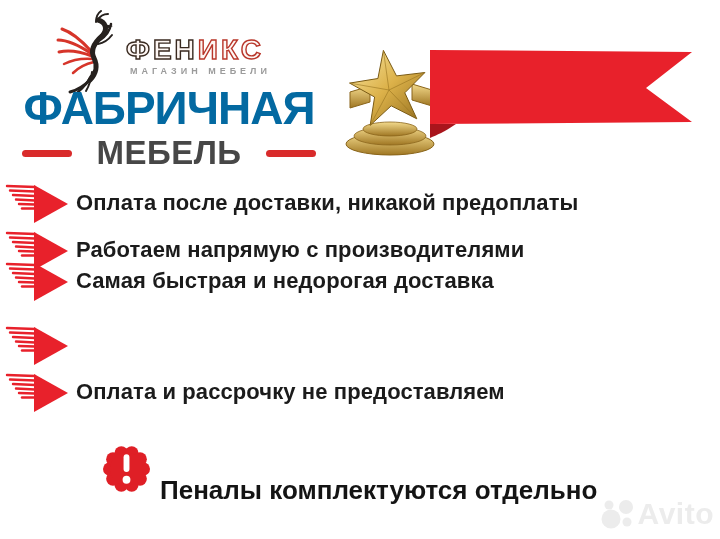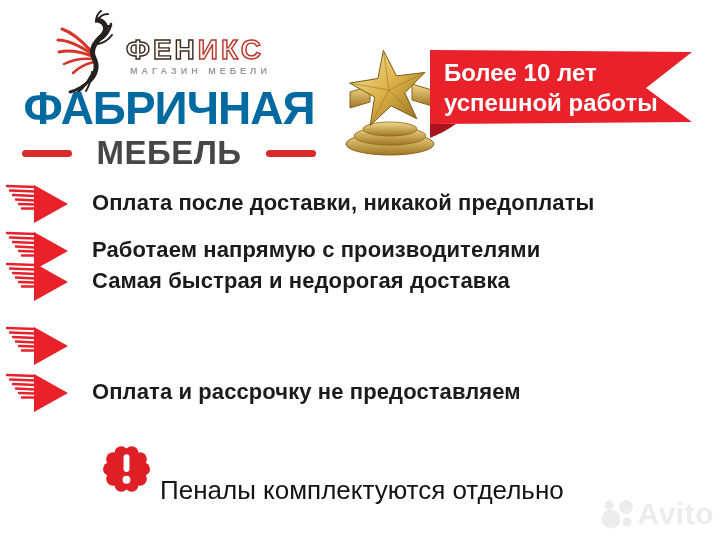--- a/index.html
+++ b/index.html
@@ -24,26 +24,26 @@
   .trophy{position:absolute;left:334px;top:30px;width:114px;height:128px;}
 
   
   .ribbon{position:absolute;left:430px;top:50px;width:262px;height:90px;}
   .ribbon svg{position:absolute;left:0;top:0;}
   .ribbon-text{position:absolute;left:14px;top:8px;color:#ffffff;font-weight:700;font-size:24px;line-height:30px;white-space:nowrap;}
 
   
   .benefit{position:absolute;left:4px;width:700px;height:44px;display:flex;align-items:center;}
   .benefit .arrow{width:66px;height:44px;flex:0 0 66px;}
-  .benefit .benefit-text{margin-left:22px;font-size:22px;font-weight:700;color:#1b1b1b;white-space:nowrap;letter-spacing:0.1px;}
+  .benefit .benefit-text{margin-left:6px;font-size:22px;font-weight:700;color:#1b1b1b;white-space:nowrap;letter-spacing:0.1px;}
 
   
   .notice{position:absolute;left:103px;top:431px;display:flex;align-items:center;}
   .seal{width:47px;height:50px;flex:0 0 47px;}
-  .notice-text{margin-left:10px;font-size:26px;font-weight:400;color:#141414;white-space:nowrap;margin-top:44px;}
+  .notice-text{margin-left:10px;font-size:26px;font-weight:700;color:#141414;white-space:nowrap;margin-top:44px;}
 
   
   .watermark{position:absolute;right:6px;bottom:8px;display:flex;align-items:center;opacity:1;}
   .watermark-text{font-size:30px;font-weight:700;color:#ececec;margin-left:2px;letter-spacing:0.5px;}
 </style>
 </head>
 <body>
 
 <div class="poster">
 
@@ -99,24 +99,20 @@
     <ellipse cx="56" cy="99" rx="27" ry="7" fill="url(#goldB)" stroke="#8a651a" stroke-width="0.8"></ellipse>
     <polygon points="49.4,20.4 62.5,45.9 90.9,42.5 70.8,62.8 82.8,88.8 57.2,75.8 36.2,95.3 40.6,67 15.6,53.1 43.9,48.5" fill="url(#goldA)" stroke="#7a5a14" stroke-width="1"></polygon>
     <path d="M49.4 20.4 L55 60 M90.9 42.5 L55 60 M82.8 88.8 L55 60 M36.2 95.3 L55 60 M15.6 53.1 L55 60" stroke="#9a741f" stroke-width="1" opacity="0.6" fill="none"></path>
   </svg>
 
   <div class="ribbon">
     <svg width="262" height="90" viewBox="0 0 262 90">
       <path d="M0 74 L26 74 C14 82 7 85 0 88 Z" fill="#a9151c"></path>
       <polygon points="0,0 262,2 216,38 262,72 0,74" fill="#e8212b"></polygon>
     </svg>
-    <div class="ribbon-text">
-      <div>Более 10 лет</div>
-      <div>успешной работы</div>
-    </div>
   </div>
 
   <div class="benefit" style="top:181px">
     <svg class="arrow" viewBox="0 0 66 44">
       <g stroke="#e8212b" stroke-width="2.4" stroke-linecap="round">
         <line x1="3" y1="5" x2="31" y2="6"></line>
           <line x1="6" y1="9.5" x2="31" y2="10.5"></line>
         <line x1="9" y1="14" x2="31" y2="15"></line>
           <line x1="12" y1="18.5" x2="31" y2="19.5"></line>
         <line x1="15" y1="23" x2="31" y2="23.5"></line>

